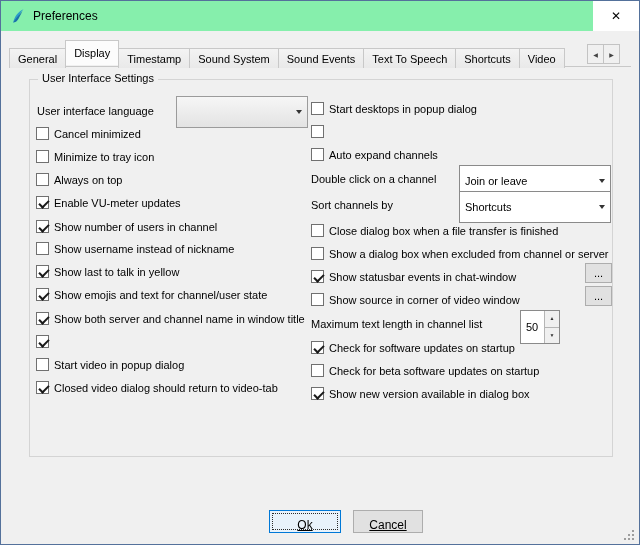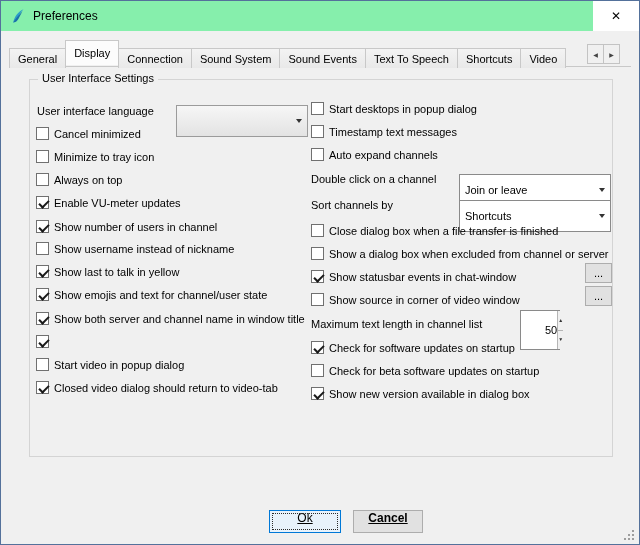--- a/index.html
+++ b/index.html
@@ -38,50 +38,50 @@
   .row{position:absolute;display:flex;align-items:flex-end;gap:5px;height:16px;font-size:11px;
     white-space:nowrap;}
   .box{width:13px;height:13px;background:#fff;border:1px solid #707070;box-sizing:border-box;
     position:relative;flex:none;}
   .row[data-checked="true"] .box::after{content:"";position:absolute;left:1.5px;top:2.5px;
     width:8px;height:4px;border-left:2px solid #1a1a1a;border-bottom:2px solid #1a1a1a;
     transform:rotate(-45deg);}
 
   
   .combo{position:absolute;height:32px;box-sizing:border-box;border:1px solid #8a8a8a;
-    background:#fff;display:flex;align-items:stretch;margin-top:9px;}
+    background:#fff;display:flex;align-items:stretch;}
   .combo .val{flex:1;display:flex;align-items:center;padding:0 5px;font-size:11px;
     overflow:hidden;white-space:nowrap;}
   .combo .dd{width:17px;display:flex;align-items:center;justify-content:center;}
   .tri{width:0;height:0;border-left:3.5px solid transparent;border-right:3.5px solid transparent;
     border-top:4px solid #333;}
   .combo.gray{background:linear-gradient(#f6f6f6,#e3e3e3);border-color:#9b9b9b;}
 
   
   .mini{position:absolute;width:27px;height:20px;box-sizing:border-box;background:#e1e1e1;
     border:1px solid #adadad;font-size:11px;display:flex;align-items:center;justify-content:center;
     font-family:inherit;padding:0;}
 
   
-  .spin{position:absolute;left:519px;top:309px;width:40px;height:40px;box-sizing:border-box;
-    border:1px solid #8a8a8a;background:#fff;display:flex;padding-left:19px;}
+  .spin{position:absolute;left:519px;top:309px;width:40px;height:34px;box-sizing:border-box;
+    border:1px solid #8a8a8a;background:#fff;display:flex;}
   .spin .num{flex:1;display:flex;align-items:center;padding-left:5px;font-size:11px;}
   .spincol{width:14px;display:flex;flex-direction:column;border-left:1px solid #b5b5b5;}
   .spinbtn{flex:1;border:0;padding:0;background:#f0f0f0;font-size:5px;color:#333;
     display:flex;align-items:center;justify-content:center;line-height:1;}
   .spinbtn + .spinbtn{border-top:1px solid #b5b5b5;}
 
   
   .btn{position:absolute;height:23px;box-sizing:border-box;background:#e1e1e1;
-    border:1px solid #adadad;display:flex;align-items:flex-start;justify-content:center;
+    border:1px solid #adadad;display:flex;align-items:flex-end;justify-content:center;
     font-size:12px;font-family:inherit;padding:0;}
   .btn .t{text-decoration:underline;}
   .btn-ok{left:268px;top:509px;width:72px;background:#e8f2fb;border-color:#0078d7;
     outline:1px dotted #2b2b2b;outline-offset:-4px;}
-  .btn-cancel{left:352px;top:509px;width:70px;font-weight:bold;}
+  .btn-cancel{left:352px;top:509px;width:70px;}
 
   
   .grip{position:absolute;right:4px;bottom:4px;width:11px;height:11px;}
   .grip::before{content:"";position:absolute;left:0;bottom:0;width:2px;height:2px;background:#9d9d9d;
     box-shadow:4px 0 #9d9d9d,8px 0 #9d9d9d,4px -4px #9d9d9d,8px -4px #9d9d9d,8px -8px #9d9d9d;}
 </style>
 </head>
 <body>
 
 <div class="win">
@@ -99,21 +99,21 @@
 
   <div class="tabbar">
     <div class="tabclip">
       <div class="tab" data-active="false">
           <span>General</span>
         </div>
       <div class="tab" data-active="true">
           <span>Display</span>
         </div>
       <div class="tab" data-active="false">
-          <span>Connection</span>
+          <span>Timestamp</span>
         </div>
       <div class="tab" data-active="false">
           <span>Sound System</span>
         </div>
       <div class="tab" data-active="false">
           <span>Sound Events</span>
         </div>
       <div class="tab" data-active="false">
           <span>Text To Speech</span>
         </div>
@@ -194,21 +194,20 @@
       <span class="box"></span>
       <span>Closed video dialog should return to video-tab</span>
     </label>
 
   <label class="row" style="left:310px;top:98px" data-checked="false">
       <span class="box"></span>
       <span>Start desktops in popup dialog</span>
     </label>
   <label class="row" style="left:310px;top:121px" data-checked="false">
       <span class="box"></span>
-      <span>Timestamp text messages</span>
     </label>
   <label class="row" style="left:310px;top:144px" data-checked="false">
       <span class="box"></span>
       <span>Auto expand channels</span>
     </label>
 
   <div class="row" style="left:310px;top:168px">
       <span>Double click on a channel</span>
     </div>
   <div class="combo" style="left:458px;top:164px;width:152px">

